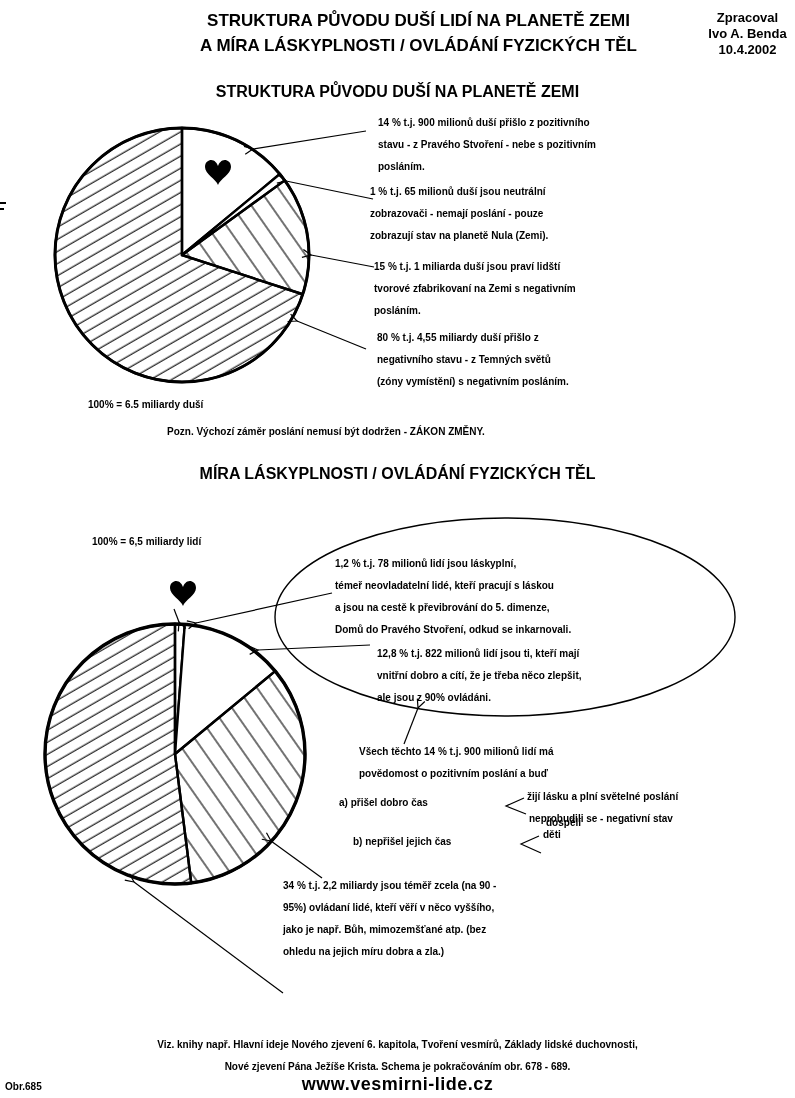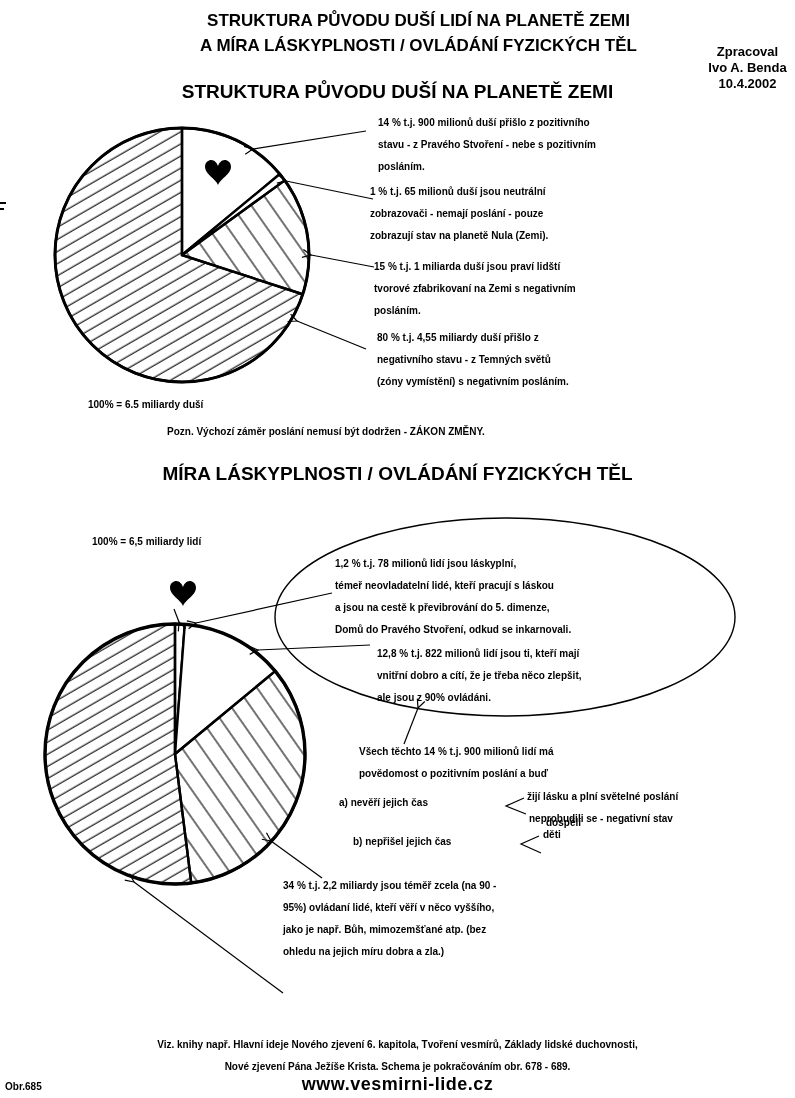--- a/index.html
+++ b/index.html
@@ -2,22 +2,22 @@
 <html><head>
 <meta charset="utf-8">
 <style>
   html,body{margin:0;padding:0;background:#fff;}
   #canvas{position:relative;width:795px;height:1098px;background:#fff;overflow:hidden;
           font-family:"Liberation Sans",sans-serif;color:#000;}
   #overlay{position:absolute;left:0;top:0;width:795px;height:1098px;}
   .txt{position:absolute;font-weight:bold;font-size:10px;line-height:22px;white-space:pre-line;color:#000;}
   .ctr{left:0;width:795px;text-align:center;}
   .title{font-size:17px;line-height:24px;margin-left:21px;}
-  .hdg{font-size:19px;line-height:22px;}
-  .small{font-size:13px;line-height:16px;margin-top:34px;}
+  .hdg{font-size:16px;line-height:22px;}
+  .small{font-size:13px;line-height:16px;}
   .opt{line-height:20px;}
   .www{font-size:18px;line-height:22px;letter-spacing:0.5px;}
 </style>
 </head>
 <body>
 
 <div id="canvas">
 
   <svg id="overlay" viewBox="0 0 795 1098">
     <defs>
@@ -100,21 +100,21 @@
   <div class="txt" style="left:92px;top:531px">100% = 6,5 miliardy lidí</div>
   <div class="txt" style="left:335px;top:553px">1,2 % t.j. 78 milionů lidí  jsou láskyplní,
 témeř  neovladatelní lidé, kteří pracují s láskou
 a jsou na cestě k převibrování do 5. dimenze,
 Domů do Pravého Stvoření, odkud se inkarnovali.</div>
   <div class="txt" style="left:377px;top:643px">12,8 % t.j. 822 milionů lidí jsou ti, kteří mají
 vnitřní dobro a cítí, že je třeba něco zlepšit,
 ale jsou z 90% ovládáni.</div>
   <div class="txt" style="left:359px;top:741px">Všech těchto 14 % t.j. 900 milionů lidí má
 povědomost o pozitivním poslání a buď</div>
-  <div class="txt" style="left:339px;top:792px">a) nevěří jejich čas</div>
+  <div class="txt" style="left:339px;top:792px">a) přišel dobro čas</div>
   <div class="txt opt" style="left:527px;top:787px">žijí lásku a plní světelné poslání</div>
   <div class="txt opt" style="left:529px;top:809px">neprobudili se - negativní stav</div>
   <div class="txt" style="left:353px;top:831px">b) nepřišel jejich čas</div>
   <div class="txt opt" style="left:543px;top:825px">děti</div>
   <div class="txt opt" style="left:546px;top:813px">dospělí</div>
   <div class="txt" style="left:283px;top:875px">34 % t.j. 2,2 miliardy jsou téměř zcela (na 90 -
 95%) ovládaní lidé, kteří věří v něco vyššího,
 jako je např. Bůh, mimozemšťané  atp. (bez
 ohledu na jejich  míru dobra a zla.)</div>
 

